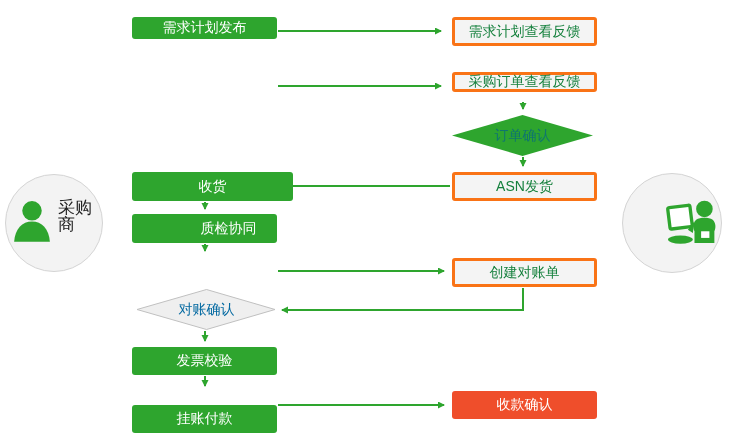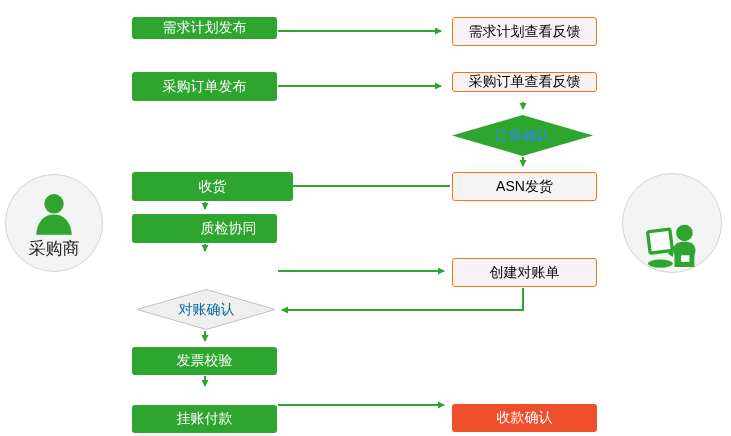--- a/index.html
+++ b/index.html
@@ -6,33 +6,33 @@
   #canvas{
     position:relative;width:731px;height:436px;background:#fff;overflow:hidden;
     font-family:"Liberation Sans","DejaVu Sans",sans-serif;
   }
   #connectors{position:absolute;left:0;top:0;width:731px;height:436px;pointer-events:none;}
   .node{
     position:absolute;display:flex;align-items:center;justify-content:center;
     font-size:14px;box-sizing:border-box;border-radius:3px;white-space:nowrap;
   }
   .green-box{background:#2EA52E;color:#fff;}
-  .gray-box{background:#F4F4F4;color:#000000;border:1px solid #f97316;}
+  .gray-box{background:#F4F4F4;color:#15803d;border:3px solid #f97316;}
   .red-box{background:#EF4E2B;color:#fff;}
   .diamond{position:absolute;}
   .diamond svg{position:absolute;left:0;top:0;width:100%;height:100%;}
   .diamond .diamond-label{
     position:absolute;left:0;top:0;width:100%;height:100%;
     display:flex;align-items:center;justify-content:center;font-size:14px;white-space:nowrap;
   }
-  .green-diamond .diamond-label{color:#3b82f6;}
+  .green-diamond .diamond-label{color:#0f766e;}
   .gray-diamond .diamond-label{color:#0369a1;}
   .actor{
     position:absolute;border-radius:50%;background:#F3F3F3;border:1px solid #D4D4D4;
-    box-sizing:border-box;display:flex;flex-direction:column;align-items:center;justify-content:flex-end;
+    box-sizing:border-box;display:flex;flex-direction:row;align-items:center;justify-content:flex-end;
   }
   .actor-label{font-size:17px;color:#222;padding-bottom:14px;line-height:1;}
   .actor-icon{flex:0 0 auto;}
 </style>
 </head>
 <body>
 
 <div id="canvas">
 
   <svg id="connectors" viewBox="0 0 731 436" xmlns="http://www.w3.org/2000/svg">
@@ -70,21 +70,20 @@
       <ellipse cx="21" cy="50" rx="15" ry="5" fill="#2EA52E"></ellipse>
       <rect x="7" y="10" width="27" height="26" rx="2" fill="#fff" stroke="#2EA52E" stroke-width="4" transform="rotate(-7 20 23)"></rect>
       <circle cx="50" cy="13" r="10" fill="#2EA52E"></circle>
       <path d="M40,26 C36,30 36,36 38,40 L38,54 L62,54 L62,40 C64,36 64,30 60,26 C55,23 45,23 40,26 Z" fill="#2EA52E"></path>
       <path d="M38,28 L30,38 L36,42 Z" fill="#2EA52E"></path>
       <rect x="46" y="40" width="10" height="8" fill="#fff"></rect>
     </svg>
   </div>
 
   <div class="node green-box" style="left:132px;top:17px;width:145px;height:22px;">需求计划发布</div>
-  <div class="node green-box" style="left:132px;top:72px;width:145px;height:29px;">采购订单发布</div>
   <div class="node green-box" style="left:132px;top:172px;width:161px;height:29px;">收货</div>
   <div class="node green-box" style="left:132px;top:214px;width:145px;height:29px;padding-left:48px;">质检协同</div>
 
   <div class="diamond gray-diamond" style="left:137px;top:289px;width:139px;height:41px;">
     <svg viewBox="0 0 139 41" preserveAspectRatio="none">
       <polygon points="0,20.5 69.5,0.5 138,20.5 69.5,40.5" fill="#EFEFEF" stroke="#C0C0C0" stroke-width="1"></polygon>
     </svg>
     <span class="diamond-label">对账确认</span>
   </div>
 
@@ -96,15 +95,15 @@
 
   <div class="diamond green-diamond" style="left:452px;top:115px;width:141px;height:41px;">
     <svg viewBox="0 0 141 41" preserveAspectRatio="none">
       <polygon points="0,20.5 70.5,0 141,20.5 70.5,41" fill="#2EA52E"></polygon>
     </svg>
     <span class="diamond-label">订单确认</span>
   </div>
 
   <div class="node gray-box" style="left:452px;top:172px;width:145px;height:29px;">ASN发货</div>
   <div class="node gray-box" style="left:452px;top:258px;width:145px;height:29px;">创建对账单</div>
-  <div class="node red-box" style="left:452px;top:391px;width:145px;height:28px;margin-top:13px;">收款确认</div>
+  <div class="node red-box" style="left:452px;top:391px;width:145px;height:28px;">收款确认</div>
 
 </div>
 
 </body></html>

